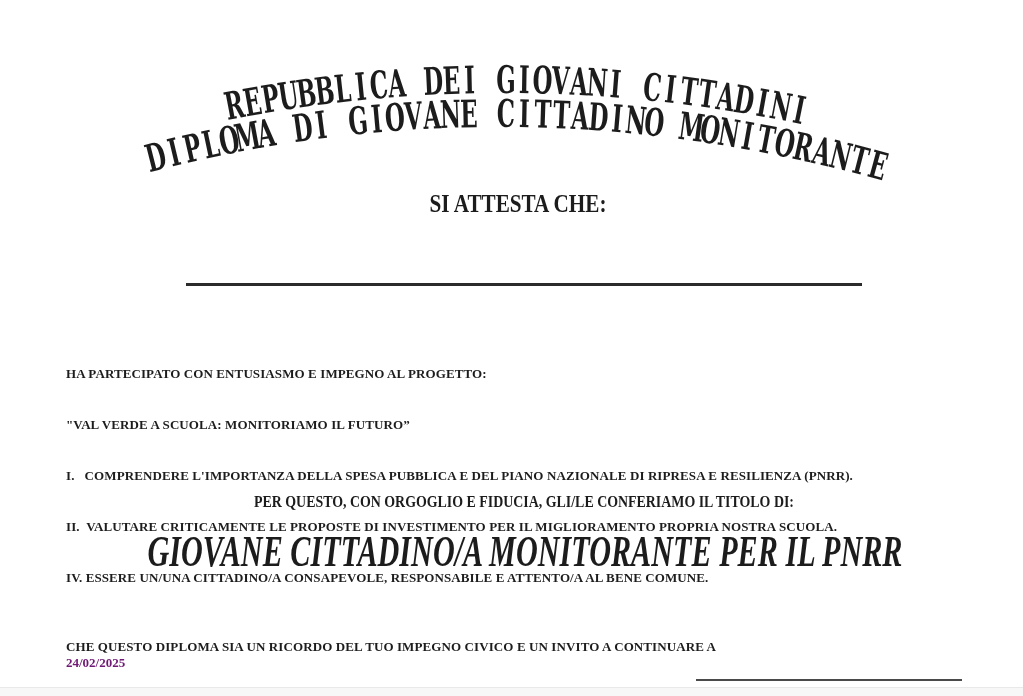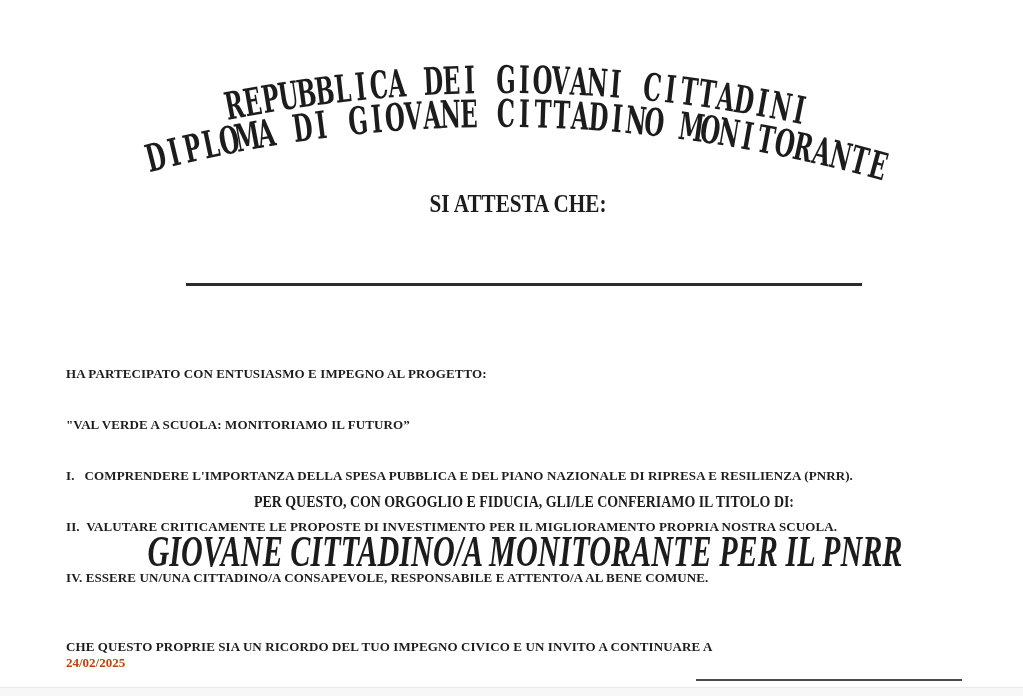--- a/index.html
+++ b/index.html
@@ -59,21 +59,21 @@
     line-height: 17px;
     letter-spacing: 0.1px;
     white-space: pre;
     color: #1d1d1d;
   }
 
   .date-label {
     left: 66px; top: 655px;
     font-size: 13px;
     font-weight: bold;
-    color: #c2410c;
+    color: #701a75;
   }
 
   .footer-line {
     left: 696px; top: 679px;
     width: 266px; height: 2px;
     background: #4a4a4a;
   }
 
   .bottom-edge {
     left: 0; top: 687px;
@@ -171,21 +171,21 @@
 
   <svg class="abs conferral-intro-svg" width="1023" height="40">
     <text x="524" y="27" text-anchor="middle" font-size="16" textLength="540" lengthAdjust="spacingAndGlyphs">PER QUESTO, CON ORGOGLIO E FIDUCIA, GLI/LE CONFERIAMO IL TITOLO DI:</text>
   </svg>
 
   <svg class="abs title-svg" width="1023" height="65">
     <text x="525" y="46" text-anchor="middle" font-size="44" textLength="755" lengthAdjust="spacingAndGlyphs">GIOVANE CITTADINO/A MONITORANTE PER IL PNRR</text>
   </svg>
 
   <div class="abs closing-text">
-    <div>CHE QUESTO PROPRIE SIA UN RICORDO DEL TUO IMPEGNO CIVICO E UN INVITO A CONTINUARE A</div>
+    <div>CHE QUESTO DIPLOMA SIA UN RICORDO DEL TUO IMPEGNO CIVICO E UN INVITO A CONTINUARE A</div>
     <div>PRENDERTI CURA DELLA NOSTRA SCUOLA E DEL NOSTRO PAESE.</div>
   </div>
 
   <div class="abs date-label">24/02/2025</div>
 
   <div class="abs footer-line"></div>
 
   <div class="abs bottom-edge"></div>
 
 </div>

